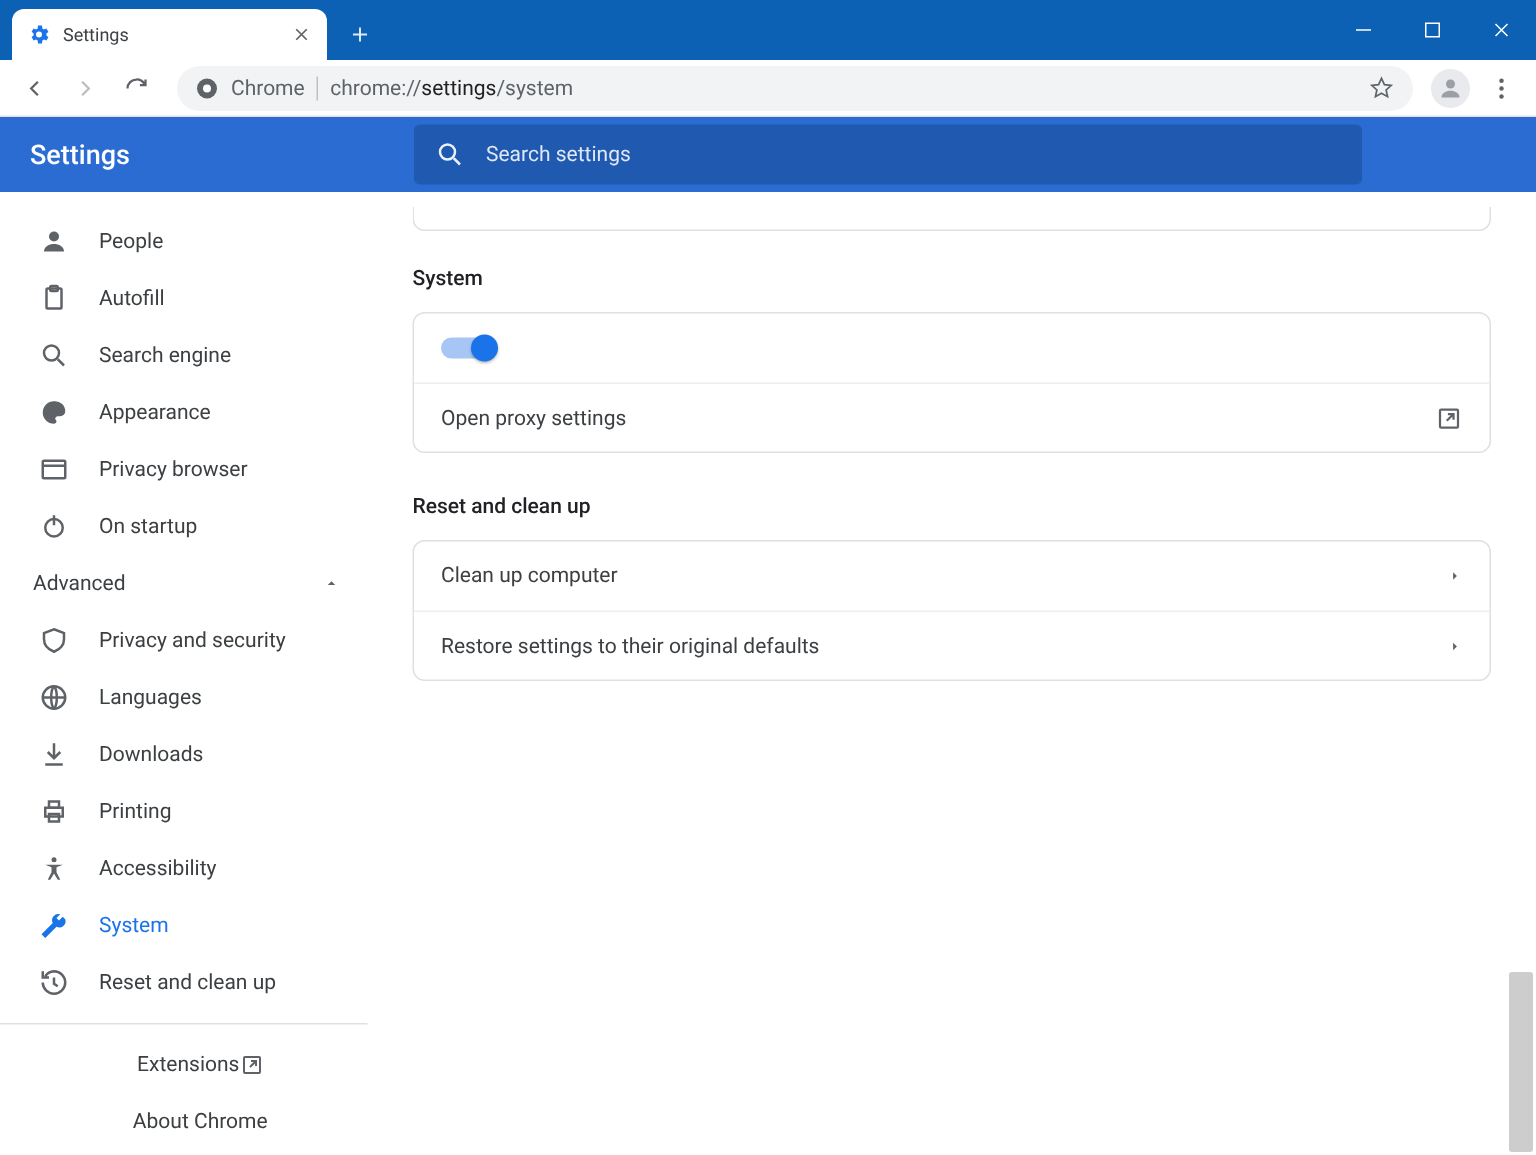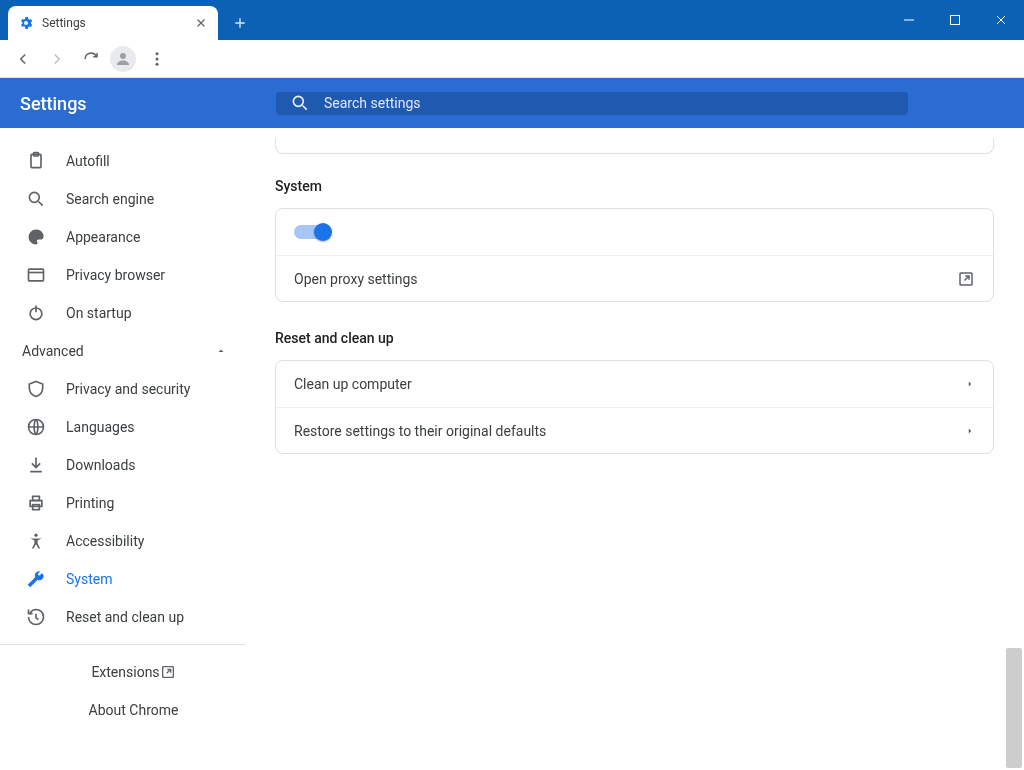--- a/index.html
+++ b/index.html
@@ -23,21 +23,21 @@
 .omni-chip { color:#5f6368; font-size:14px; }
 .omni-divider { width:1px; height:16px; background:#c0c0c0; }
 .omni-url { color:#5f6368; }
 .omni-url .path { color:#202124; }
 .tb-right { display:flex; align-items:center; gap:6px; }
 .avatar-circle { width:26px; height:26px; border-radius:50%; background:#e8eaed; display:flex; align-items:center; justify-content:center; color:#9aa0a6; }
 
 
 .blue-header { height: 50px; background: #2a6cd2; display:flex; align-items:center; padding: 0 20px; gap: 16px; }
 .settings-label { color:#fff; font-size:18px; font-weight:500; width: 240px; }
-.search-box { flex:0 0 632px; height:23px; background:#2059b0; border-radius:4px; display:flex; align-items:center; padding:0 14px; gap:14px; color:#eaf1fb; }
+.search-box { flex:0 0 632px; height:40px; background:#2059b0; border-radius:4px; display:flex; align-items:center; padding:0 14px; gap:14px; color:#eaf1fb; }
 .search-box input { flex:1; background:transparent; border:none; color:#eaf1fb; font-size:14px; outline:none; }
 .search-box input::placeholder { color:#dfe8f5; }
 
 
 .content { display:flex; height: calc(770px - 40px - 38px - 50px); position:relative; background:#fff; }
 .sidebar { width: 245px; padding-top: 14px; }
 .side-item { height: 38px; display:flex; align-items:center; gap:20px; padding-left:26px; color:#3c4043; font-size:14px; cursor:pointer; }
 .side-item.selected { color:#1a73e8; }
 .side-item.selected .side-icon { color:#1a73e8; }
 .side-icon { width:20px; height:20px; color:#5f6368; display:flex; align-items:center; justify-content:center; }
@@ -119,20 +119,37 @@
   <div class="tb-btn disabled">
       <svg width="18" height="18" viewBox="0 0 24 24" fill="none" stroke="#bdbdbd" stroke-width="2">
         <path d="M9 6l6 6-6 6"></path>
       </svg>
     </div>
   <div class="tb-btn">
       <svg width="18" height="18" viewBox="0 0 24 24" fill="none" stroke="#5f6368" stroke-width="2">
         <path d="M4 12a8 8 0 018-8 8 8 0 017 4M20 4v5h-5"></path>
       </svg>
     </div>
+  <div class="omnibar">
+    <span>
+        <svg width="16" height="16" viewBox="0 0 24 24">
+          <circle cx="12" cy="12" r="10" fill="#5f6368"></circle>
+          <circle cx="12" cy="12" r="4" fill="#fff"></circle>
+        </svg>
+      </span>
+    <span class="omni-chip">Chrome</span>
+    <span class="omni-divider"></span>
+    <span class="omni-url"><span>chrome://</span><span class="path">settings</span><span>/system</span></span>
+    <span style="flex:1"></span>
+    <span>
+        <svg width="18" height="18" viewBox="0 0 24 24" fill="none" stroke="#5f6368" stroke-width="1.5">
+          <path d="M12 3l2.6 5.6 6 .6-4.5 4.1 1.3 6-5.4-3-5.4 3 1.3-6L3.4 9.2l6-.6z"></path>
+        </svg>
+      </span>
+  </div>
   <div class="tb-right">
     <div class="avatar-circle">
         <svg width="18" height="18" viewBox="0 0 24 24" fill="#9aa0a6">
           <circle cx="12" cy="8" r="4"></circle>
           <path d="M4 20c0-4 4-6 8-6s8 2 8 6z"></path>
         </svg>
       </div>
     <div class="tb-btn">
         <svg width="18" height="18" viewBox="0 0 24 24" fill="#5f6368">
           <circle cx="12" cy="5" r="2"></circle>
@@ -149,20 +166,29 @@
     <svg width="20" height="20" viewBox="0 0 24 24" fill="none" stroke="#eaf1fb" stroke-width="2">
         <circle cx="10" cy="10" r="6"></circle>
         <path d="M20 20l-5-5"></path>
       </svg>
     <input placeholder="Search settings" style="">
   </div>
 </div>
 
 <div class="content">
   <div class="sidebar">
+    <div class="side-item">
+        <span class="side-icon">
+          <svg width="20" height="20" viewBox="0 0 24 24" fill="#5f6368">
+            <circle cx="12" cy="8" r="4"></circle>
+            <path d="M4 20c0-4 4-6 8-6s8 2 8 6z"></path>
+          </svg>
+        </span>
+        <span>People</span>
+      </div>
     <div class="side-item">
         <span class="side-icon">
           <svg width="20" height="20" viewBox="0 0 24 24" fill="none" stroke="#5f6368" stroke-width="2">
             <rect x="6" y="4" width="12" height="16" rx="1"></rect>
             <rect x="9" y="2" width="6" height="4" rx="1"></rect>
           </svg>
         </span>
         <span>Autofill</span>
       </div>
     <div class="side-item">

